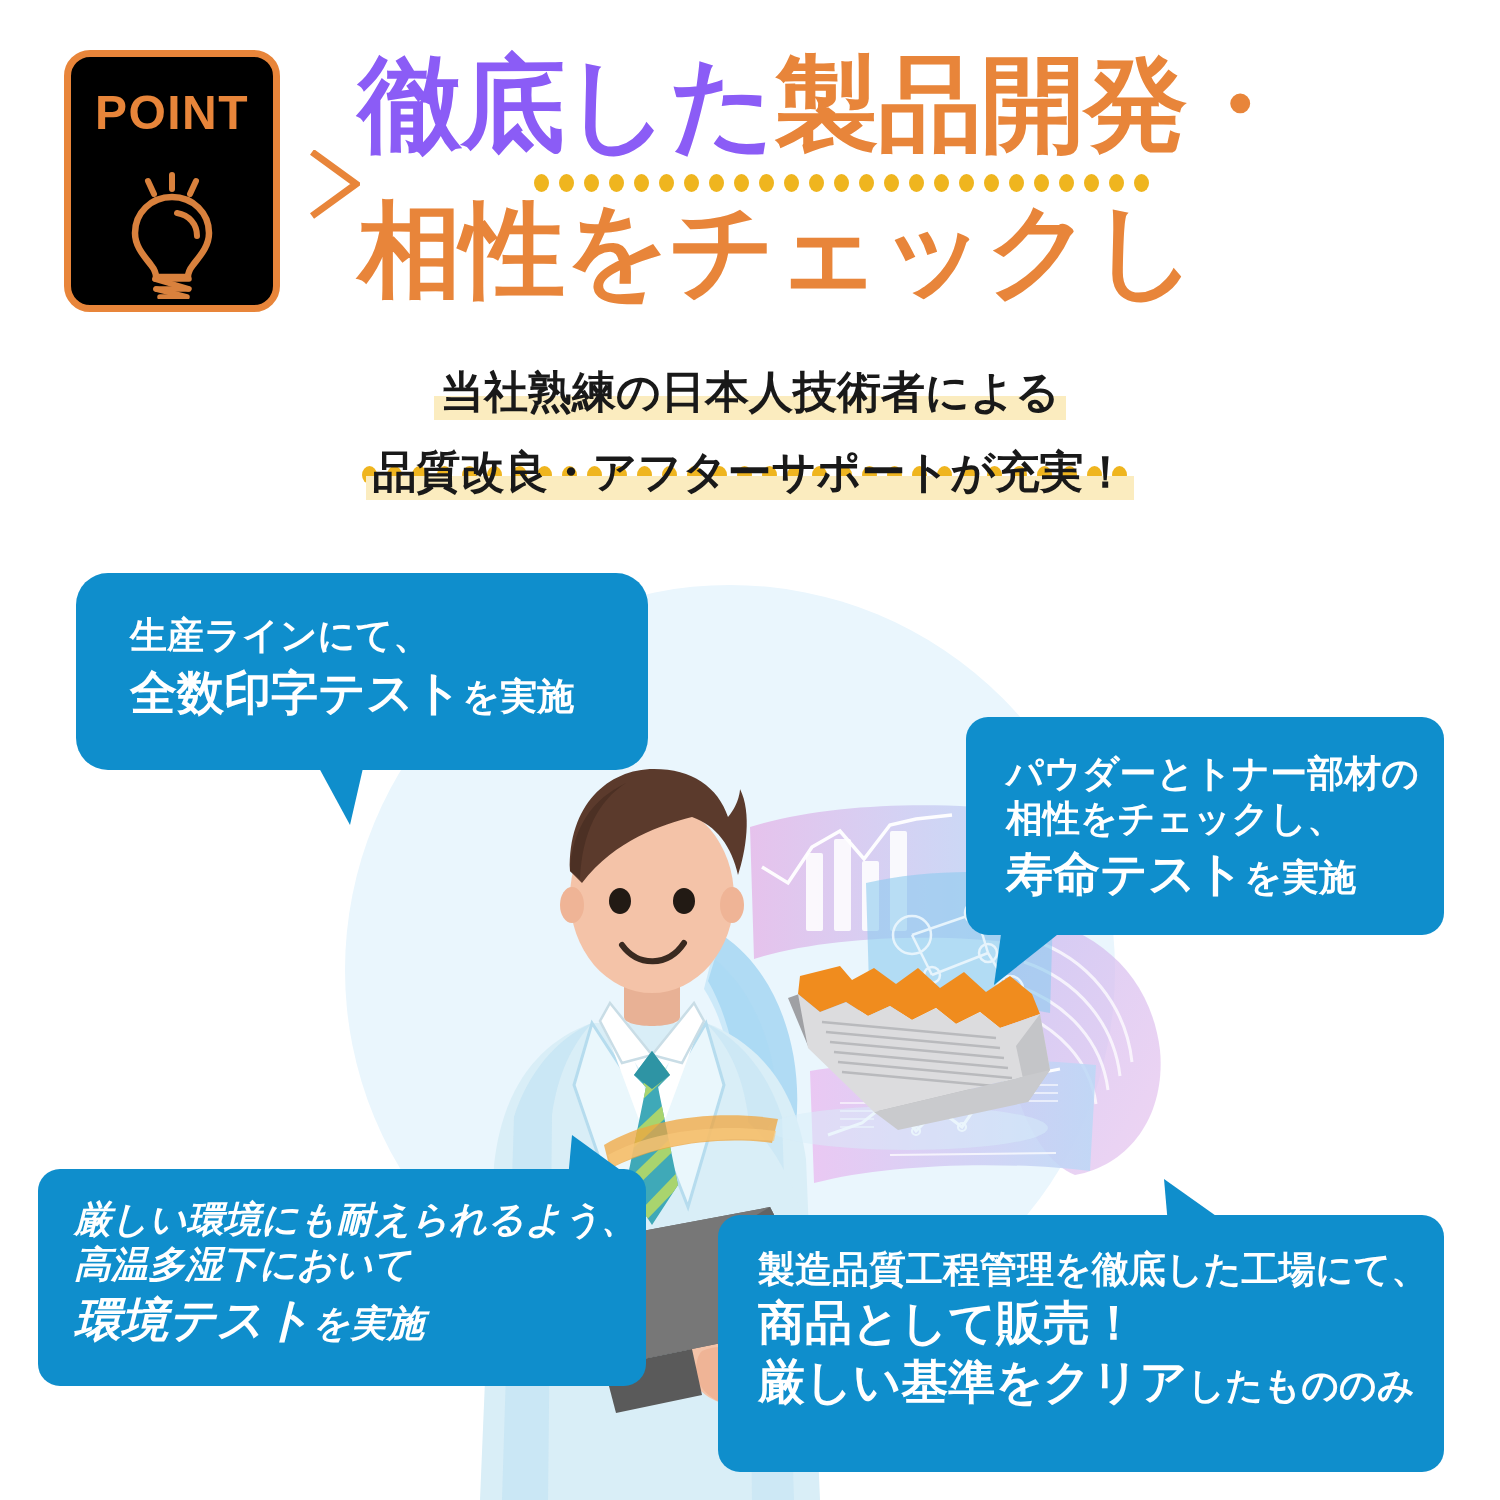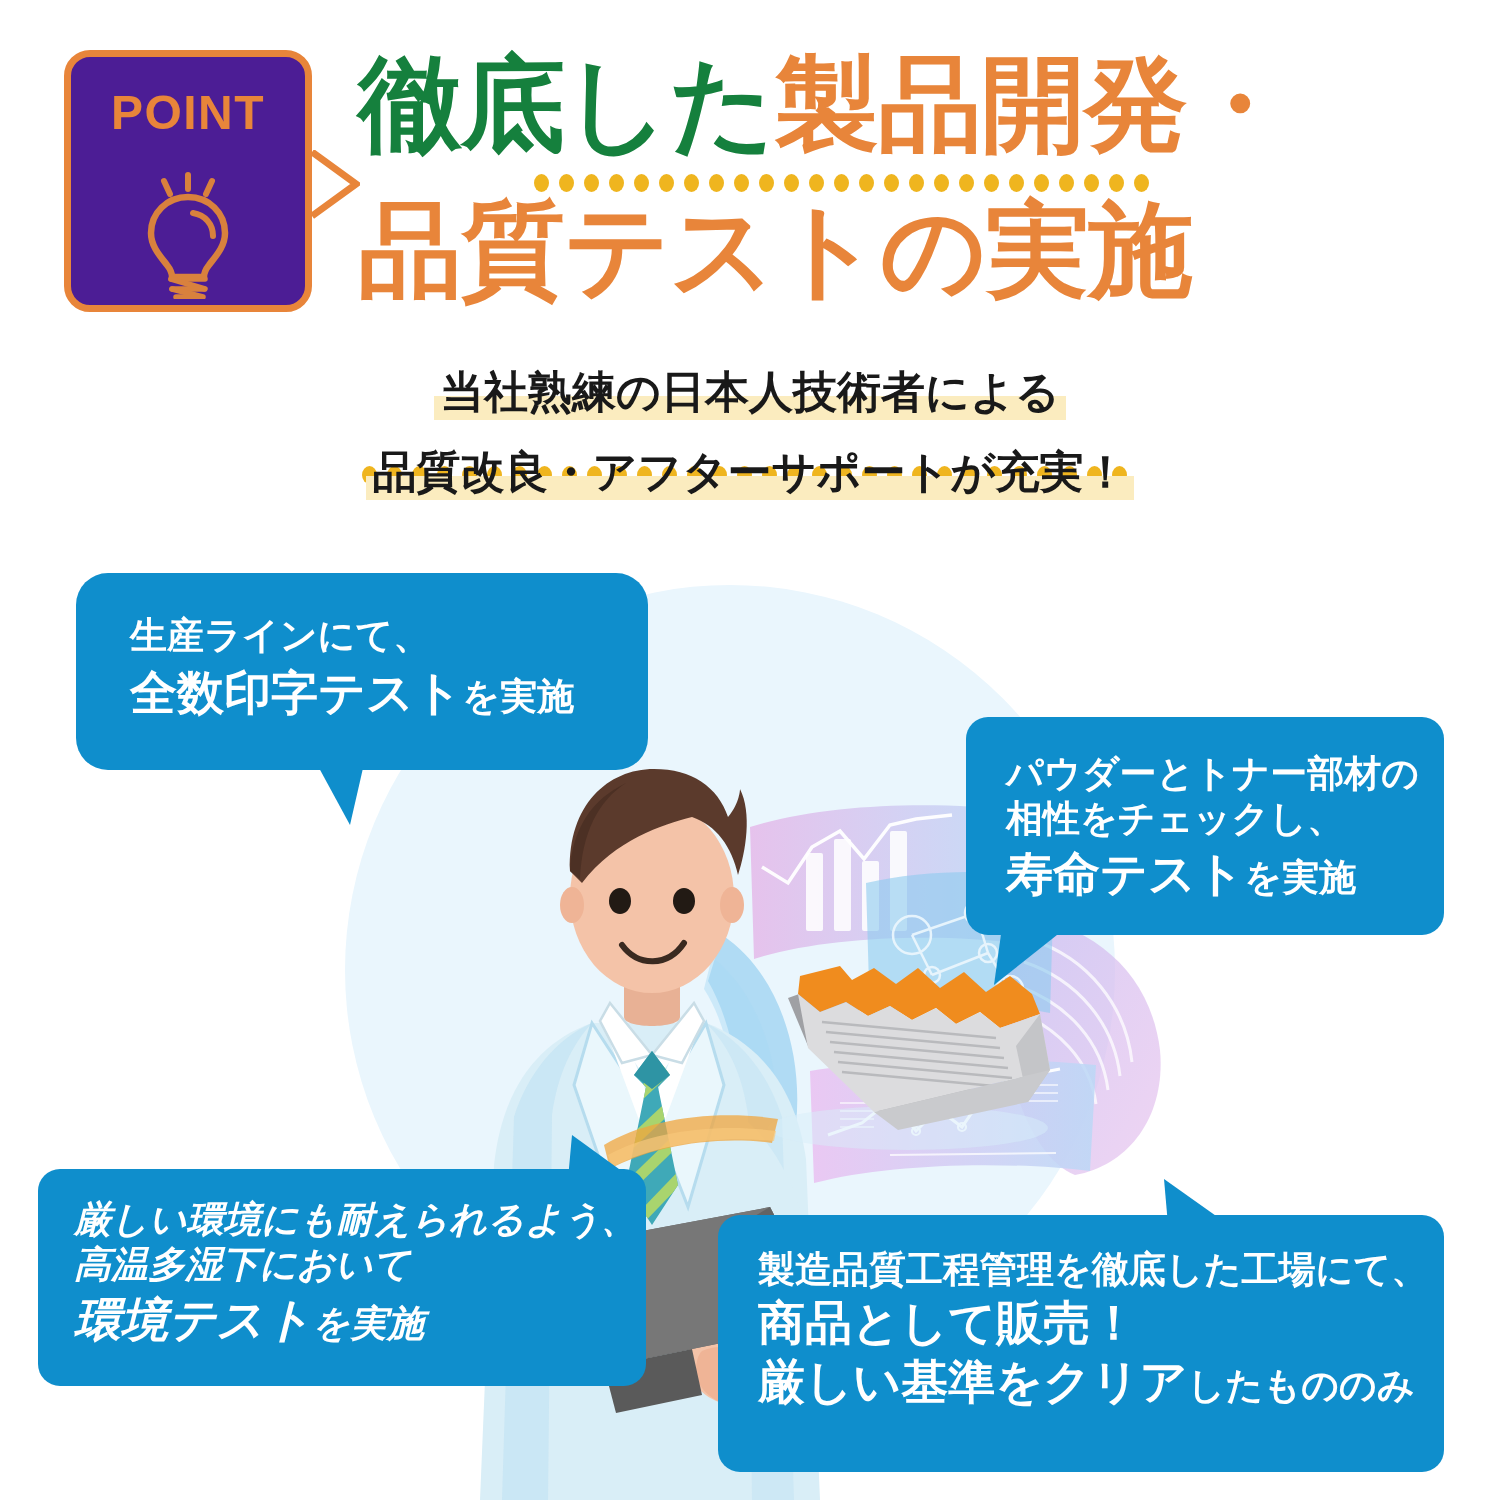--- a/index.html
+++ b/index.html
@@ -8,22 +8,22 @@
     background:#ffffff;
     font-family:"Liberation Sans","DejaVu Sans",sans-serif;
     overflow:hidden;
     position:relative;
   }
 
   #stage { position:absolute; left:0; top:0; width:1500px; height:1500px; }
 
   
   .point-badge {
-    position:absolute; left:64px; top:50px; width:248px; height:262px;
-    border:7px solid #E8853A; border-radius:26px; background:#4c1d95;
+    position:absolute; left:64px; top:50px; width:216px; height:262px;
+    border:7px solid #E8853A; border-radius:26px; background:#000000;
     z-index:12;
   }
   .point-badge .point-label {
     position:absolute; left:0; right:0; top:32px;
     text-align:center; color:#E8853A;
     font-size:48px; font-weight:bold; letter-spacing:1.5px;
     line-height:1;
   }
   .bulb-wrap {
     position:absolute; left:50%; top:112px; transform:translateX(-50%);
@@ -38,21 +38,21 @@
     position:absolute; left:358px; top:52px; width:1000px;
     z-index:10;
   }
   .hl-line {
     position:relative;
     font-size:104px; font-weight:bold; line-height:1.0;
     white-space:nowrap; letter-spacing:-1px;
   }
   .hl-line1 { height:118px; }
   .hl-line2 { height:118px; margin-top:28px; }
-  .hl-black { color:#15803d; }
+  .hl-black { color:#8b5cf6; }
   .hl-orange { color:#E8853A;margin-top:14px; }
 
   .dotline {
     position:absolute; height:18px;
     display:flex; gap:10px; align-items:center;
   }
   .dotline i {
     display:block; width:15px; height:18px; border-radius:50%;
     background:#EFB51F; flex:0 0 auto;
   }
@@ -411,21 +411,21 @@
           <i style="background: rgb(239, 181, 31);"></i>
           <i style="background: rgb(239, 181, 31);"></i>
           <i style="background: rgb(239, 181, 31);"></i>
           <i style="background: rgb(239, 181, 31);"></i>
           <i style="background: rgb(239, 181, 31);"></i>
           <i style="background: rgb(239, 181, 31);"></i>
           <i style="background: rgb(239, 181, 31);"></i>
         </div>
     </div>
     <div class="hl-line hl-line2">
-      <span class="hl-orange">品質テストの実施</span>
+      <span class="hl-orange">相性をチェックし</span>
       <div class="dotline dotline-2" style="--dc: #EFB51F;">
           <i style="background: rgb(239, 181, 31);"></i>
           <i style="background: rgb(239, 181, 31);"></i>
           <i style="background: rgb(239, 181, 31);"></i>
           <i style="background: rgb(239, 181, 31);"></i>
           <i style="background: rgb(239, 181, 31);"></i>
           <i style="background: rgb(239, 181, 31);"></i>
           <i style="background: rgb(239, 181, 31);"></i>
           <i style="background: rgb(239, 181, 31);"></i>
           <i style="background: rgb(239, 181, 31);"></i>

